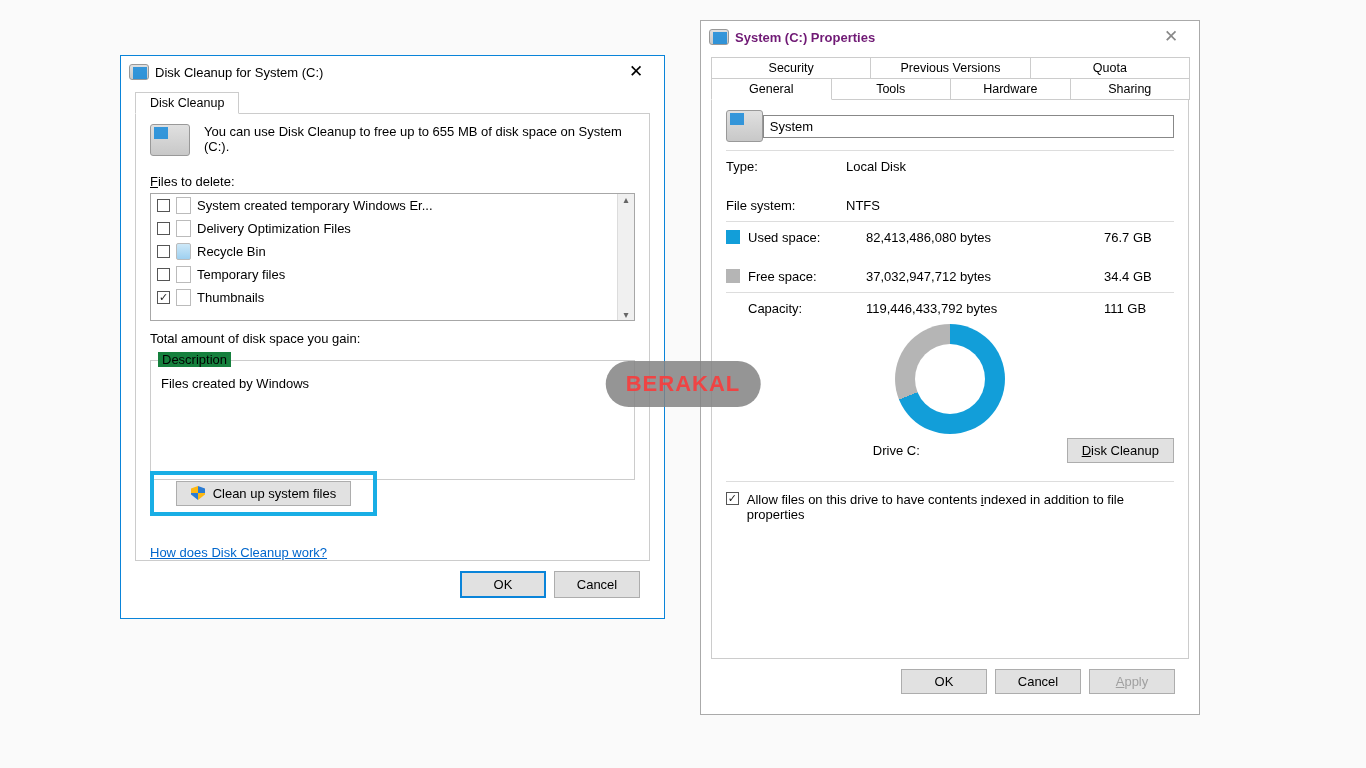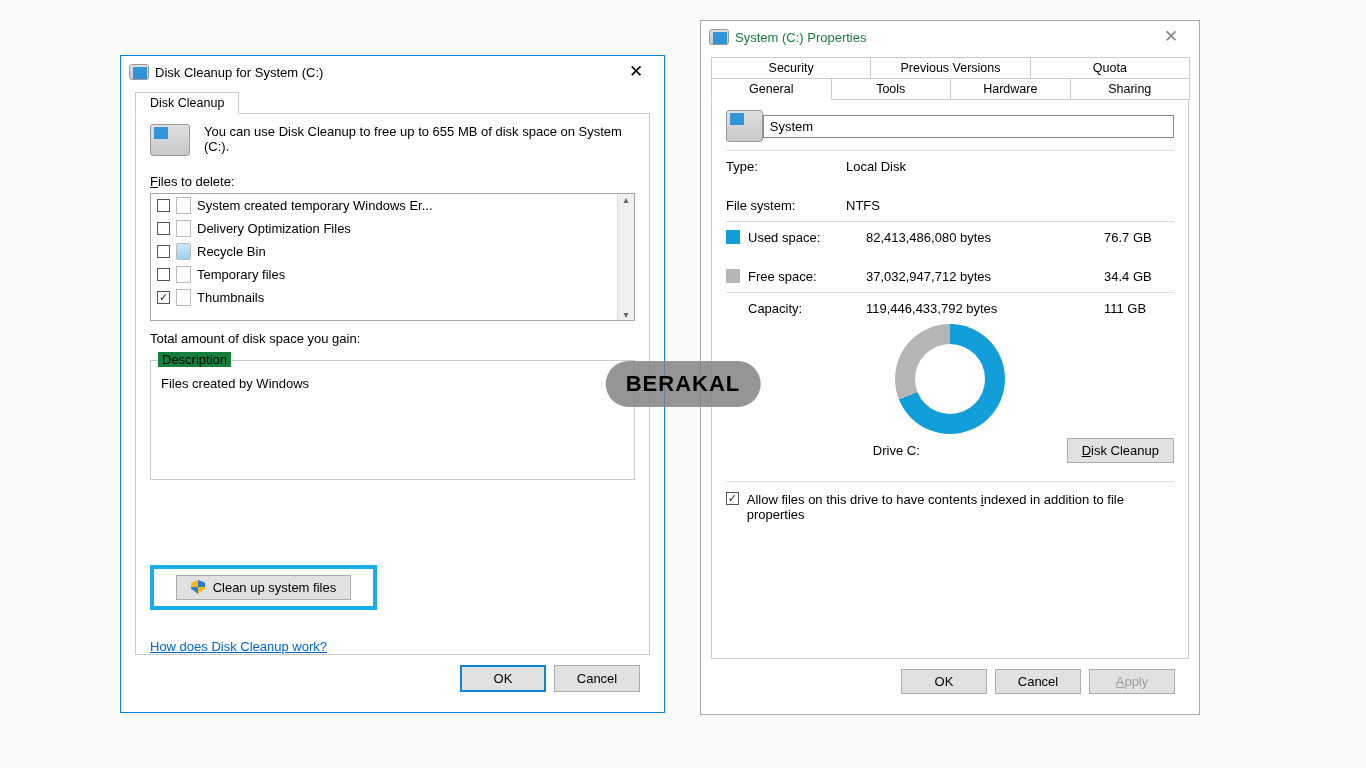--- a/index.html
+++ b/index.html
@@ -21,21 +21,21 @@
   }
   .win.proper { border: 1px solid #aaa; }
   .titlebar {
     display: flex;
     align-items: center;
     height: 32px;
     padding: 0 8px;
   }
   .titlebar .title { flex: 1; margin-left: 6px; font-size: 13px; }
   .titlebar .close { width: 40px; text-align: center; font-size: 17px; line-height: 32px; cursor: default; }
-  .win.proper .titlebar .title { color: #15803d; }
+  .win.proper .titlebar .title { color: #701a75; font-weight: bold; }
   .win.proper .titlebar .close { color: #888; }
   .content { padding: 4px 10px 10px 10px; }
 
   
   .tabrow { display:flex; height:22px; }
   .tab, .tabsel {
     border: 1px solid #ccc;
     background: #fff;
     font-size: 12.5px;
     display:flex; align-items:center; justify-content:center;
@@ -143,41 +143,41 @@
     position:relative;
   }
   .pie::after{
     content:""; position:absolute; inset:20px; background:#fff; border-radius:50%;
   }
   a.link { color:#0066cc; text-decoration:underline; }
 
   
   .wm{
     position:absolute; left:50%; top:50%; transform:translate(-50%,-50%);
-    background:rgba(130,130,130,0.85); color:#000000;
+    background:rgba(130,130,130,0.85); color:#ef4444;
     font-weight:700; font-size:22px; letter-spacing:1px;
     padding:10px 20px; border-radius:30px;
     z-index:99;
   }
 </style>
 </head>
 <body>
 
 <div class="win" style="left:120px; top:55px; width:545px;">
   <div class="titlebar">
     <div class="drive-icon" style="width:20px;height:16px;"></div>
     <div class="title">Disk Cleanup for System (C:)</div>
     <div class="close">✕</div>
   </div>
   <div class="content">
     <div class="tabrow">
       <div class="tabsel" style="flex:0 0 auto; padding:0 14px;">Disk Cleanup</div>
       <div style="flex:1;border-bottom:1px solid #ccc;"></div>
     </div>
-    <div class="tabpanel" style="height:542px; position:relative;">
+    <div class="tabpanel" style="height:448px; position:relative;">
       <div style="display:flex; gap:14px; align-items:flex-start;">
         <div class="drive-icon"></div>
         <div style="flex:1;">You can use Disk Cleanup to free up to 655 MB of disk space on System (C:).</div>
       </div>
       <div style="margin-top:18px;">
         <div><span class="underline">F</span>iles to delete:</div>
         <div class="listbox" style="margin-top:4px;">
           <div class="items" id="dc-items">
               <div class="item">
                 <span class="cb"></span>

